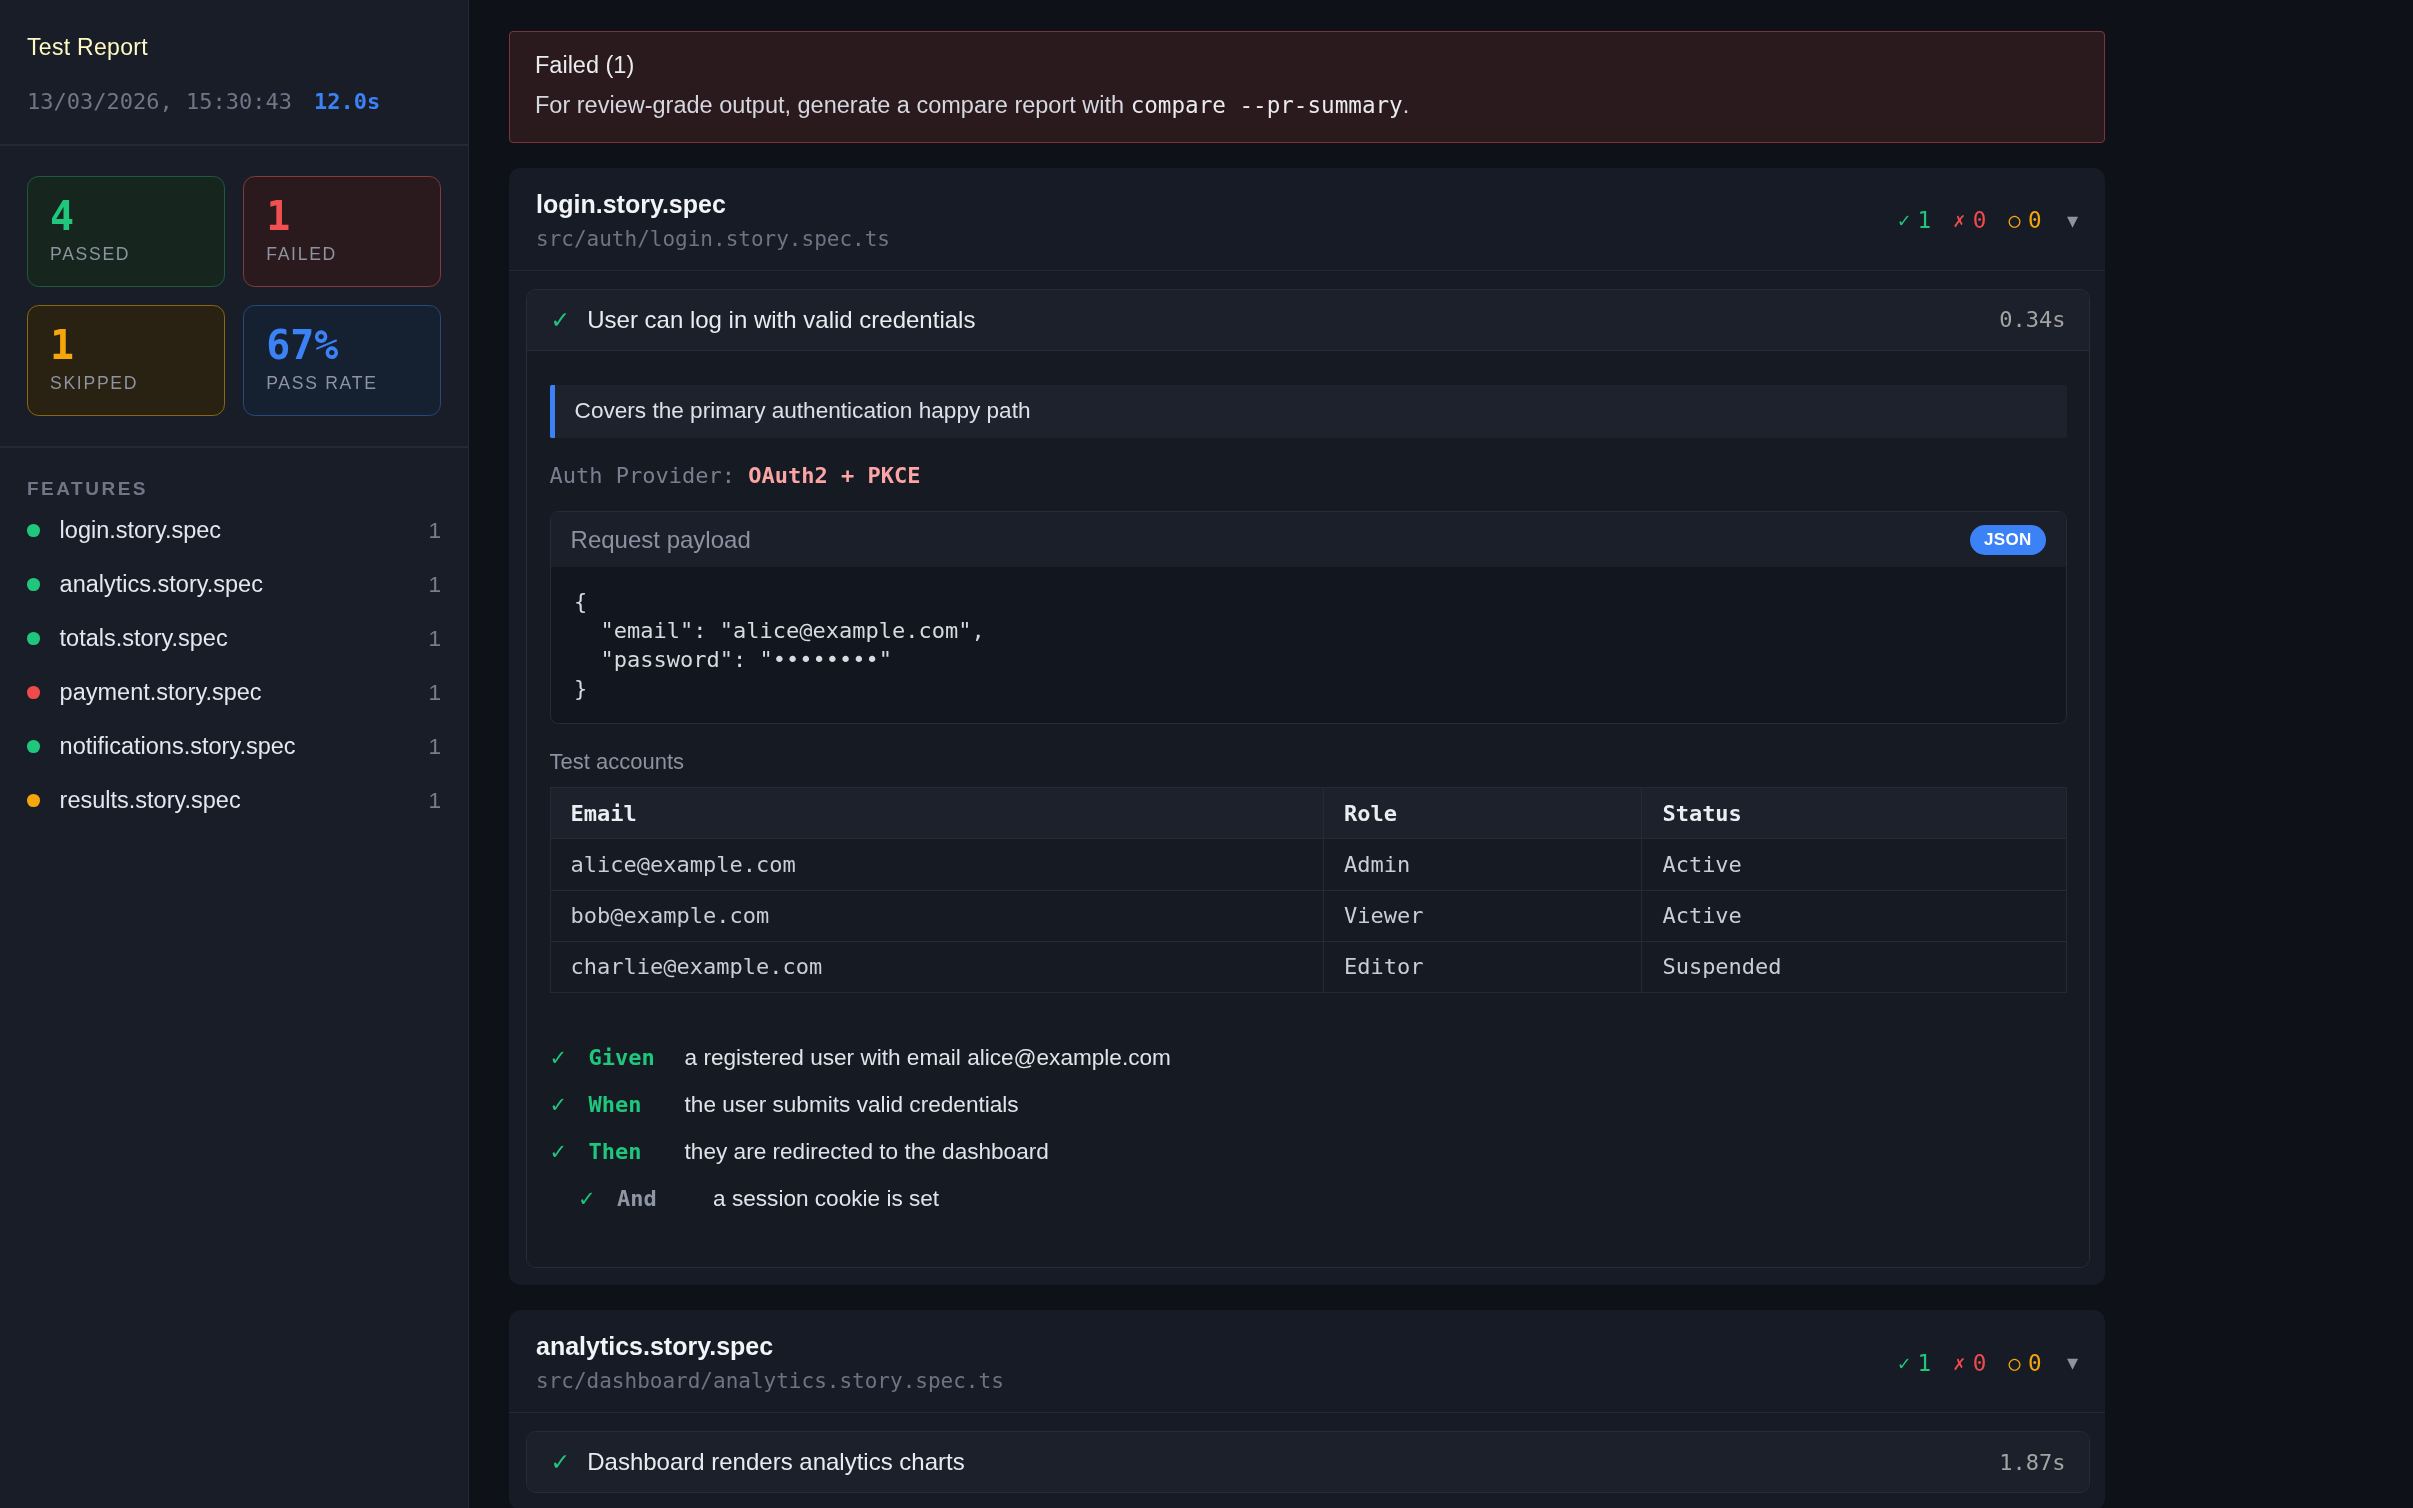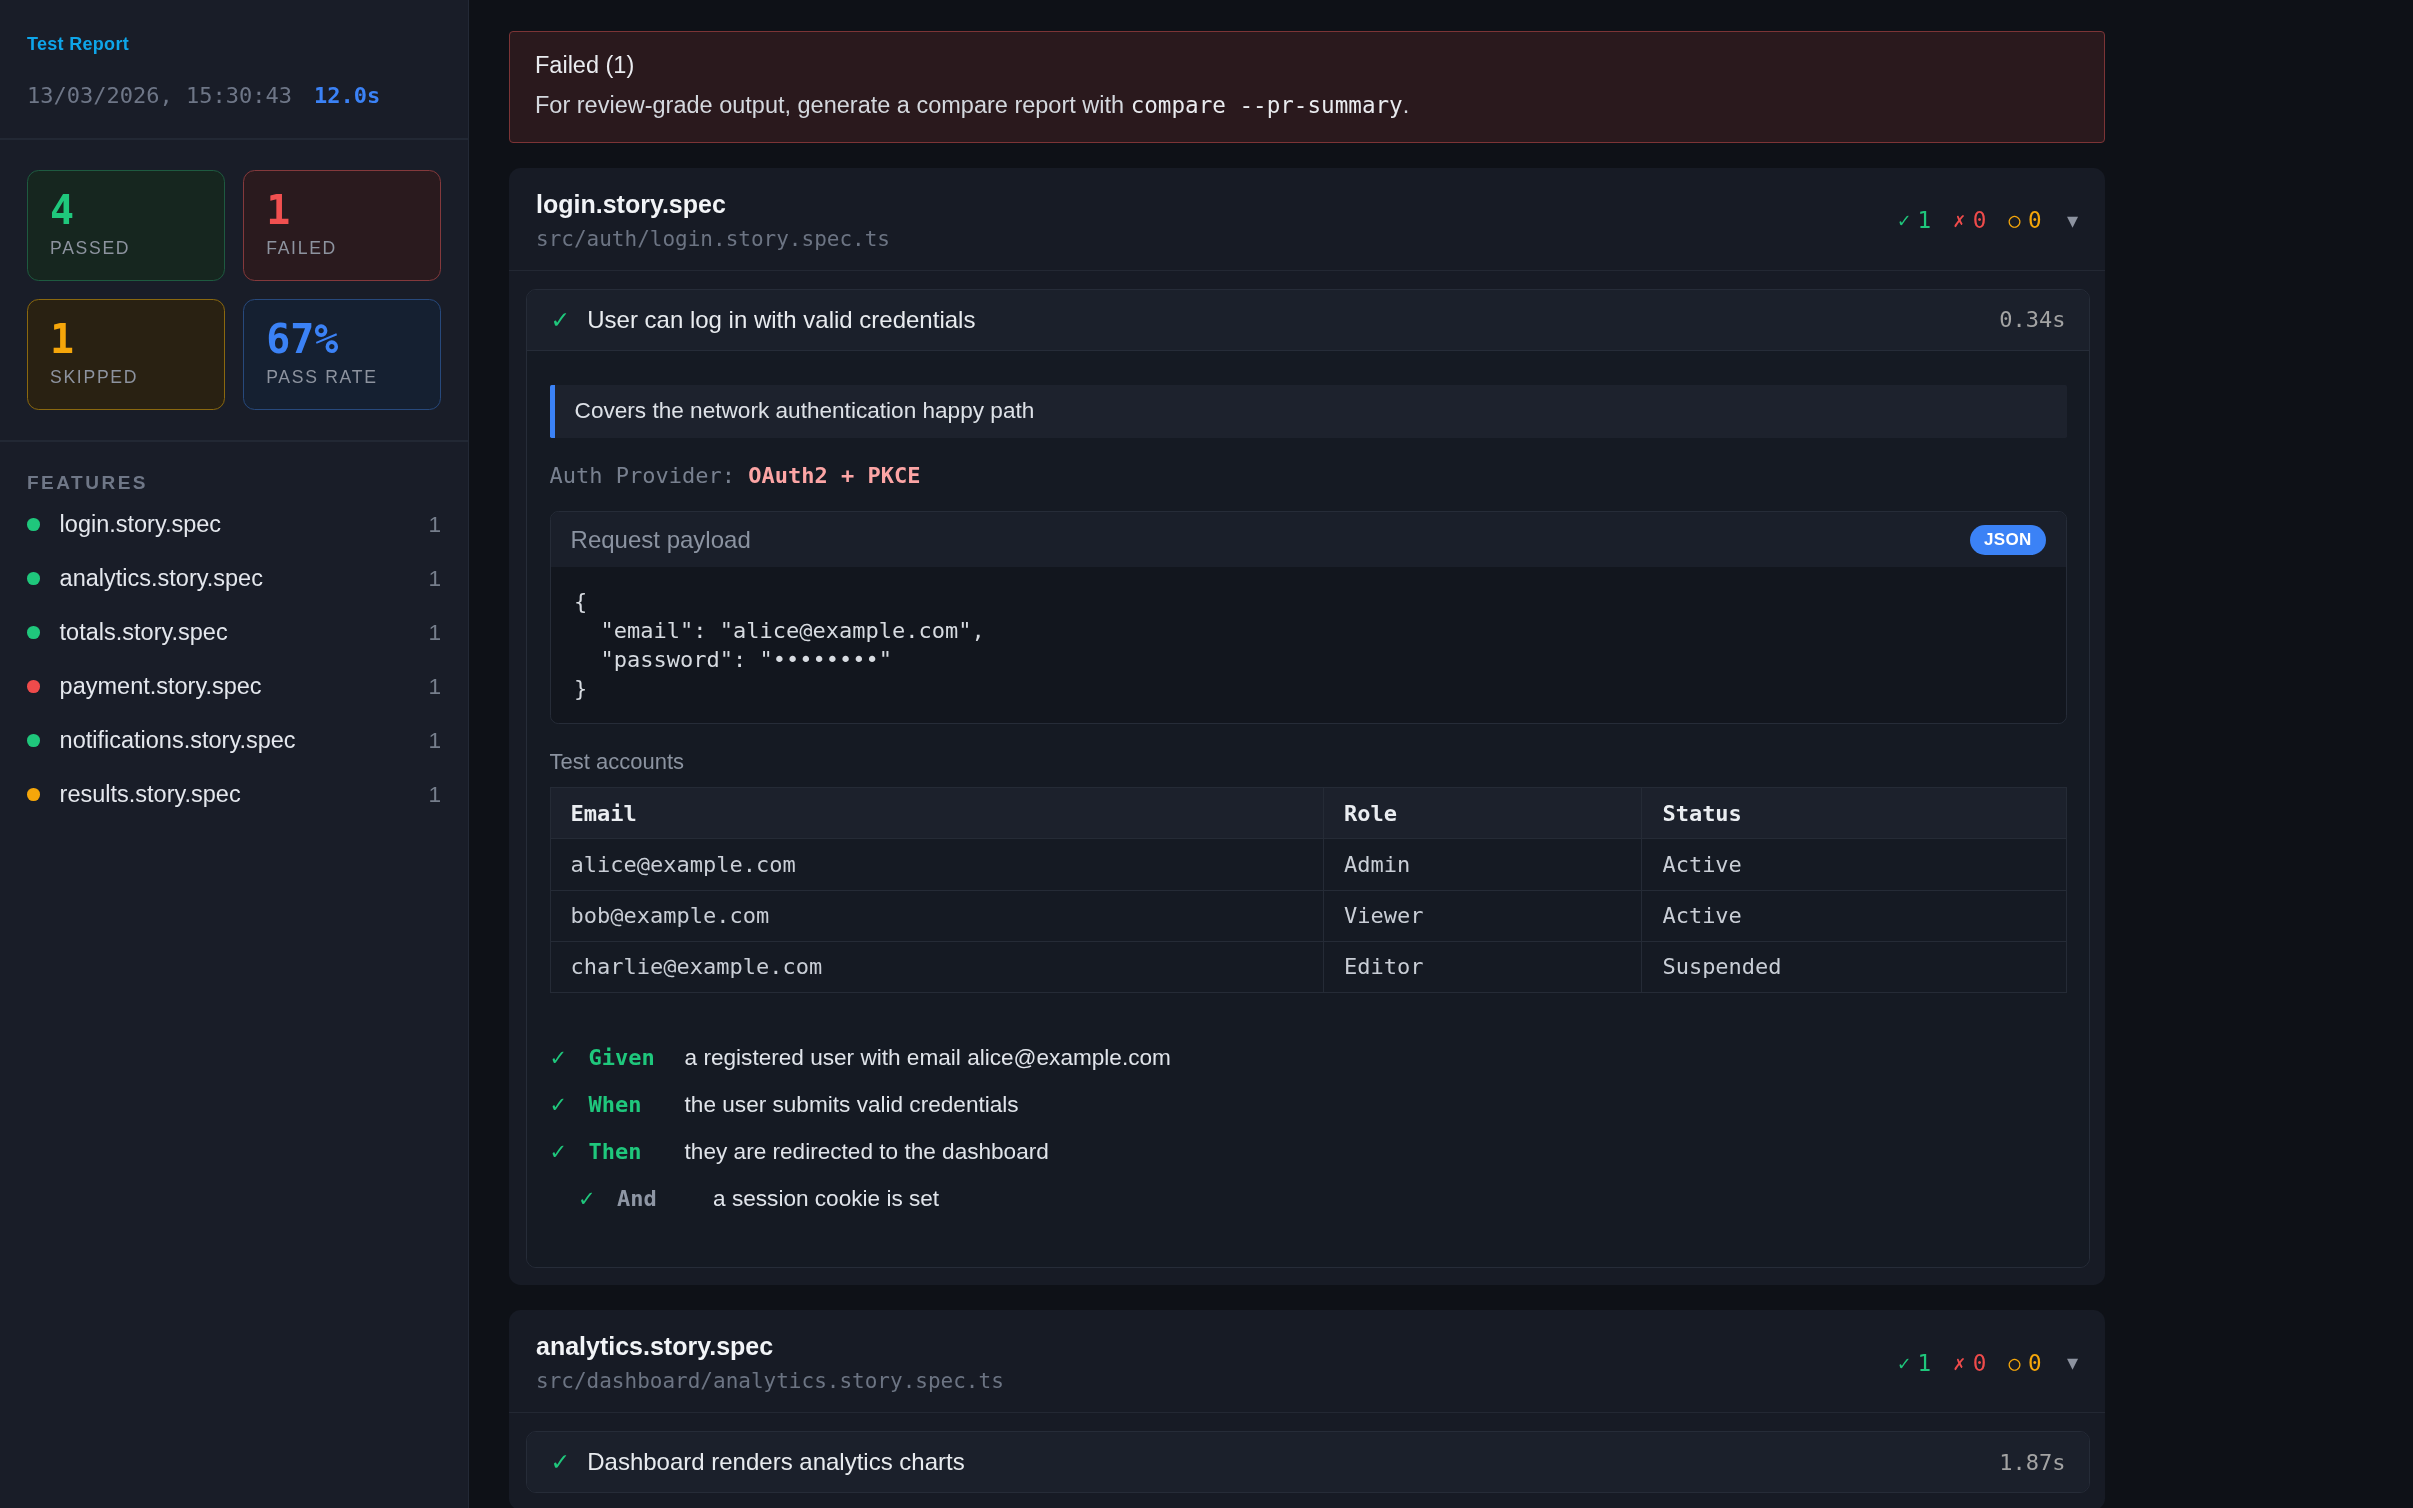--- a/index.html
+++ b/index.html
@@ -13,21 +13,21 @@
   }
   .mono { font-family:"DejaVu Sans Mono", monospace; }
 
   
   .sidebar {
     width:469px; min-width:469px; height:100%;
     background:#191d28;
     border-right:1.7px solid #232936;
     padding:34px 27px;
   }
-  .side-title { font-size:18px; font-weight:700; color:#0ea5e9; letter-spacing:0.3px; }
+  .side-title { font-size:23px; font-weight:400; color:#fef9c3; letter-spacing:0.3px; }
   .side-meta { margin-top:28px; display:flex; gap:22px; align-items:baseline;
     font-family:"DejaVu Sans Mono", monospace; font-size:22px; }
   .side-ts { color:#6e7687; }
   .side-dur { color:#3b82f6; font-weight:700; }
   .side-divider { height:1.7px; background:#222834; margin:30px -27px; }
 
   .stats { display:grid; grid-template-columns:1fr 1fr; gap:18.4px; }
   .stat { border-radius:11.7px; border:1.7px solid; padding:17px 22px; height:111px; }
   .stat .num { font-family:"DejaVu Sans Mono", monospace; font-weight:700; font-size:40px; line-height:1.1; }
   .stat .lbl { margin-top:5.9px; font-size:17.6px; letter-spacing:1.7px; color:#8d939f; }
@@ -208,21 +208,21 @@
 
       <div class="card-body">
         <div class="test">
           <div class="test-row">
             <span class="check">✓</span>
             <span class="test-name">User can log in with valid credentials</span>
             <span class="test-time">0.34s</span>
           </div>
           <div class="test-body">
 
-            <div class="note">Covers the network authentication happy path</div>
+            <div class="note">Covers the primary authentication happy path</div>
 
             <div class="meta-line">
               <span class="meta-key">Auth Provider:</span>
               <span class="meta-val">OAuth2 + PKCE</span>
             </div>
 
             <div class="panel">
               <div class="panel-head">
                 <span class="panel-label">Request payload</span>
                 <span class="json-pill">JSON</span>

